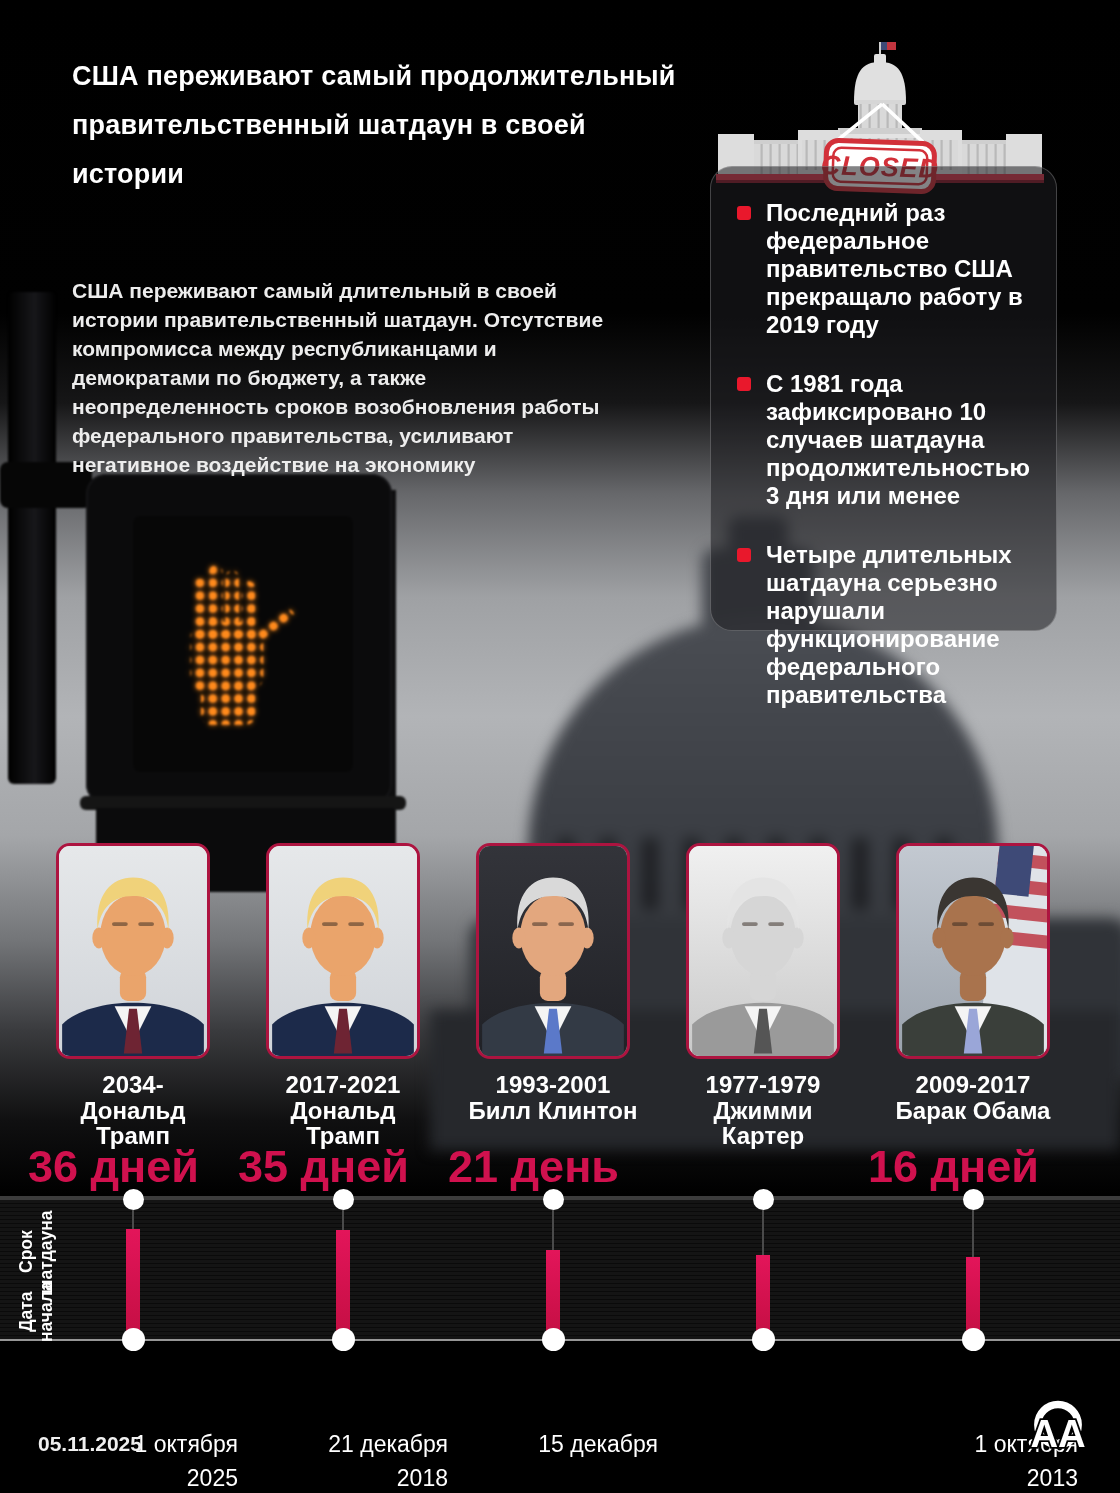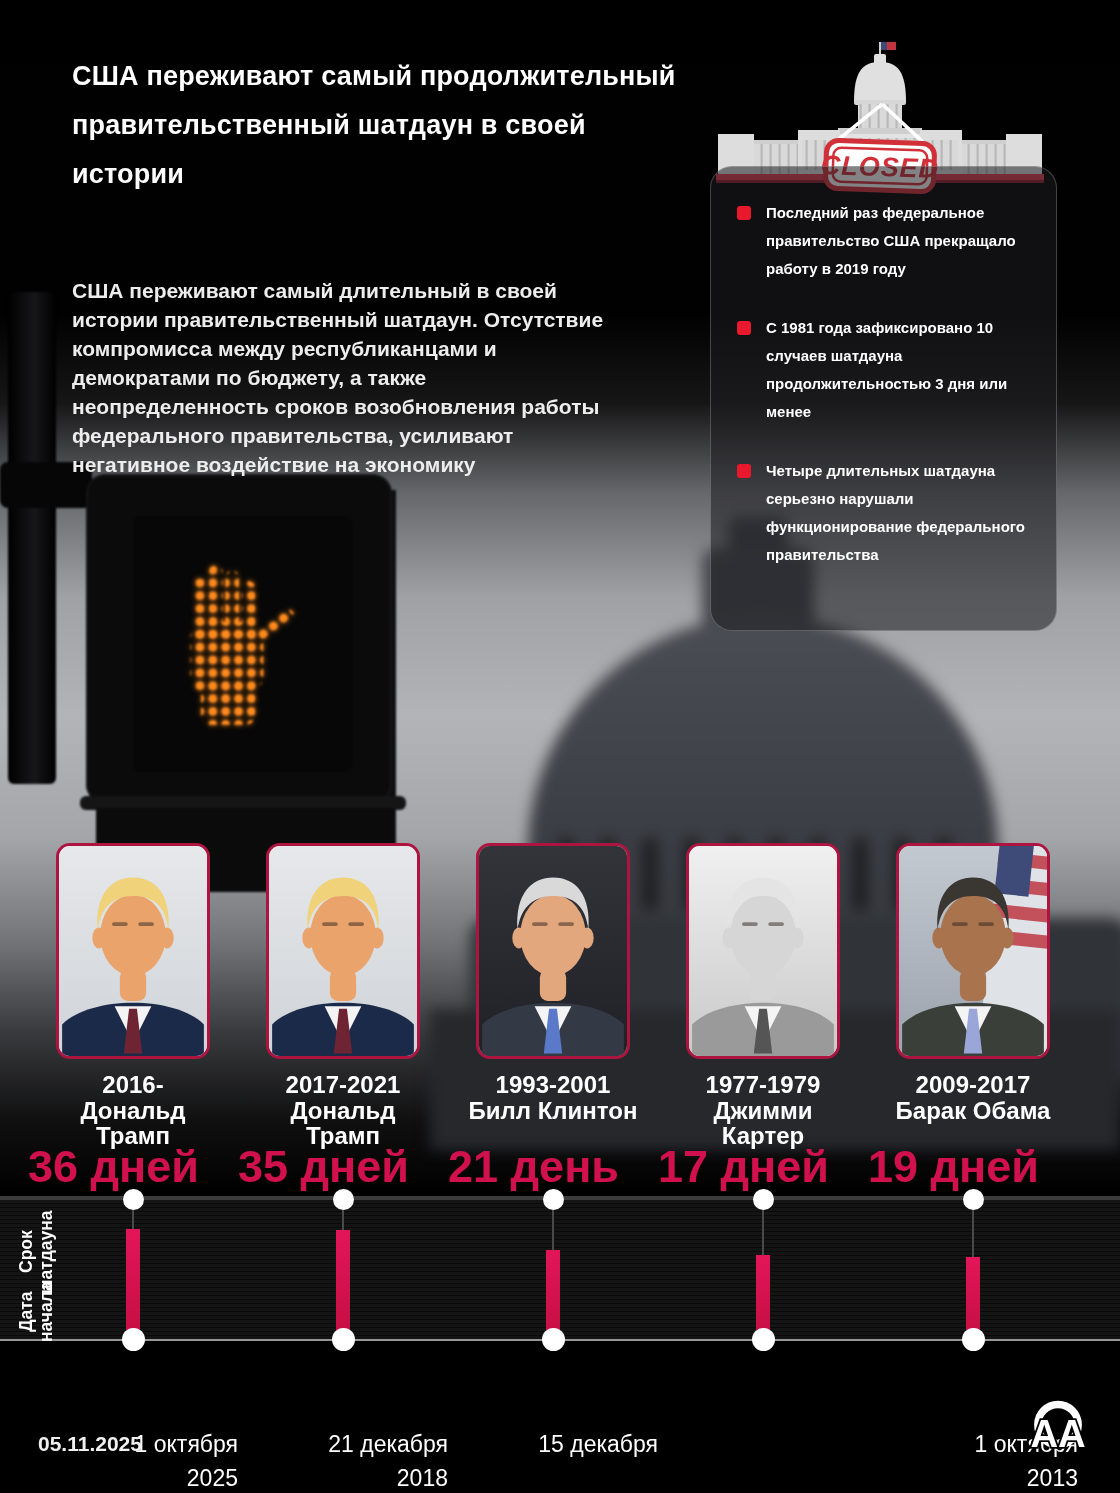--- a/index.html
+++ b/index.html
@@ -32,21 +32,21 @@
   
   .title{position:absolute;left:72px;top:52px;width:610px;color:#fff;font-weight:bold;font-size:27px;line-height:49px;letter-spacing:.2px;}
   .intro{position:absolute;left:72px;top:276px;width:552px;color:#ededed;font-weight:bold;font-size:21px;line-height:29px;}
   
   .capitol{position:absolute;left:712px;top:40px;width:336px;height:158px;}
   
   .panel{position:absolute;left:710px;top:166px;width:347px;height:465px;box-sizing:border-box;
     background:rgba(30,30,32,.55);border:1px solid rgba(255,255,255,.22);border-radius:22px;padding:32px 26px 0 26px;}
   .fact{display:flex;gap:15px;margin-bottom:31px;}
   .fact-sq{flex:0 0 auto;width:14px;height:14px;border-radius:3px;background:#e9182c;margin-top:7px;}
-  .fact p{margin:0;color:#fff;font-weight:bold;font-size:15px;line-height:28px;}
+  .fact p{margin:0;color:#fff;font-weight:bold;font-size:24px;line-height:28px;}
   
   .card{position:absolute;top:843px;width:154px;height:216px;border:3px solid #ad1440;border-radius:14px;overflow:hidden;box-sizing:border-box;background:#ddd;}
   .pres-label{position:absolute;top:1072px;width:210px;text-align:center;color:#fff;font-weight:bold;font-size:24px;line-height:25.5px;}
   .days{position:absolute;top:1144px;width:210px;text-align:left;color:#d0114e;font-weight:bold;font-size:45px;line-height:46px;}
   
   .band{position:absolute;left:0;top:1196px;width:1120px;height:145px;box-sizing:border-box;
     background:repeating-linear-gradient(0deg,#141414 0 3px,#0a0a0a 3px 4px);
     border-top:4px solid #3c3c3c;border-bottom:2px solid #969696;}
   .dot{position:absolute;background:#fff;border-radius:50%;}
   .dot.t{width:21px;height:21px;top:1189px;}
@@ -277,21 +277,21 @@
     <ellipse cx="60" cy="68" rx="25" ry="31" fill="#a9734d"></ellipse>
     <ellipse cx="34" cy="70" rx="5" ry="8" fill="#a9734d"></ellipse>
     <ellipse cx="86" cy="70" rx="5" ry="8" fill="#a9734d"></ellipse>
     <path d="M33,64 C31,36 44,24 60,24 C78,24 89,38 87,64 C85,46 76,38 60,38 C44,38 35,48 33,64 Z" fill="#3a3632"></path>
     <rect x="44" y="58" width="12" height="3" rx="1.5" fill="rgba(50,38,30,0.5)"></rect>
     <rect x="64" y="58" width="12" height="3" rx="1.5" fill="rgba(50,38,30,0.5)"></rect>
   </svg></div>
     </div>
 
   <div class="pres-label" style="left:28px">
-    <div>2016-</div>
+    <div>2034-</div>
     <div>Дональд</div>
     <div>Трамп</div>
   </div>
   <div class="pres-label" style="left:238px">
     <div>2017-2021</div>
     <div>Дональд</div>
     <div>Трамп</div>
   </div>
   <div class="pres-label" style="left:448px">
     <div>1993-2001</div>
@@ -305,22 +305,21 @@
   </div>
   <div class="pres-label" style="left:868px">
     <div>2009-2017</div>
     <div>Барак Обама</div>
     <div></div>
   </div>
 
   <div class="days" style="left:28px">36 дней</div>
   <div class="days" style="left:238px">35 дней</div>
   <div class="days" style="left:448px">21 день</div>
-  <div class="days" style="left:658px">17 дней</div>
-  <div class="days" style="left:868px">19 дней</div>
+  <div class="days" style="left:868px">16 дней</div>
 
   <div class="band"></div>
 
   <div class="vlabel dur">
     <span>Срок</span><br>
     <span>шатдауна</span>
   </div>
   <div class="vlabel start">
     <span>Дата</span><br>
     <span>начала</span>

